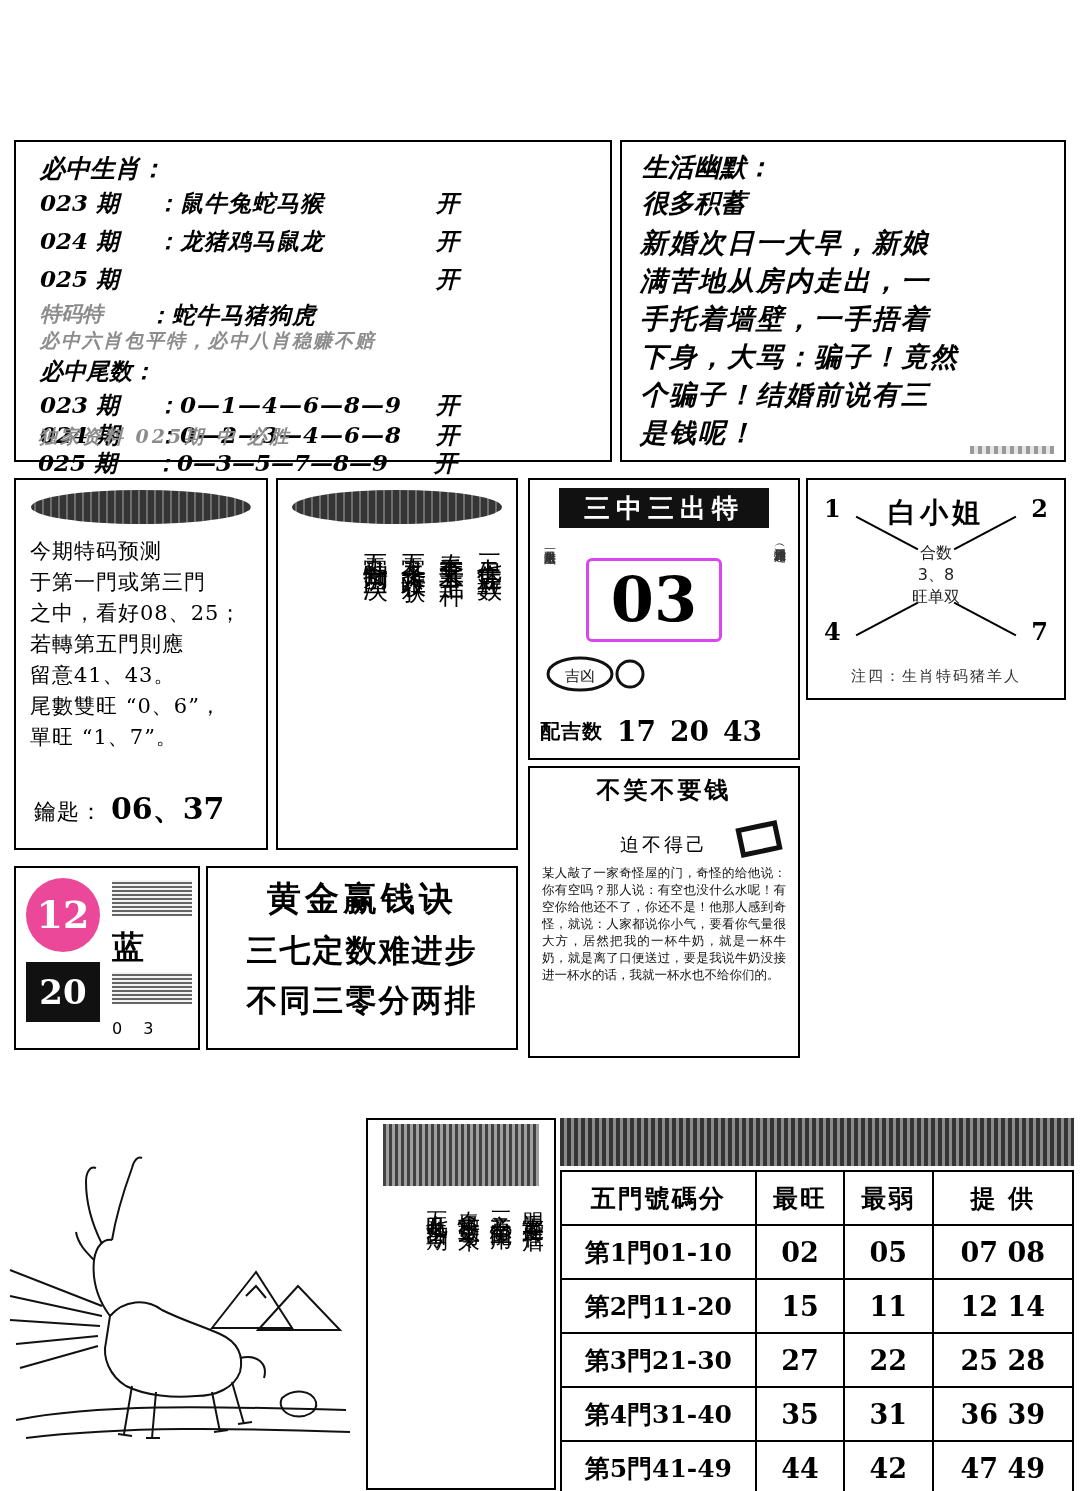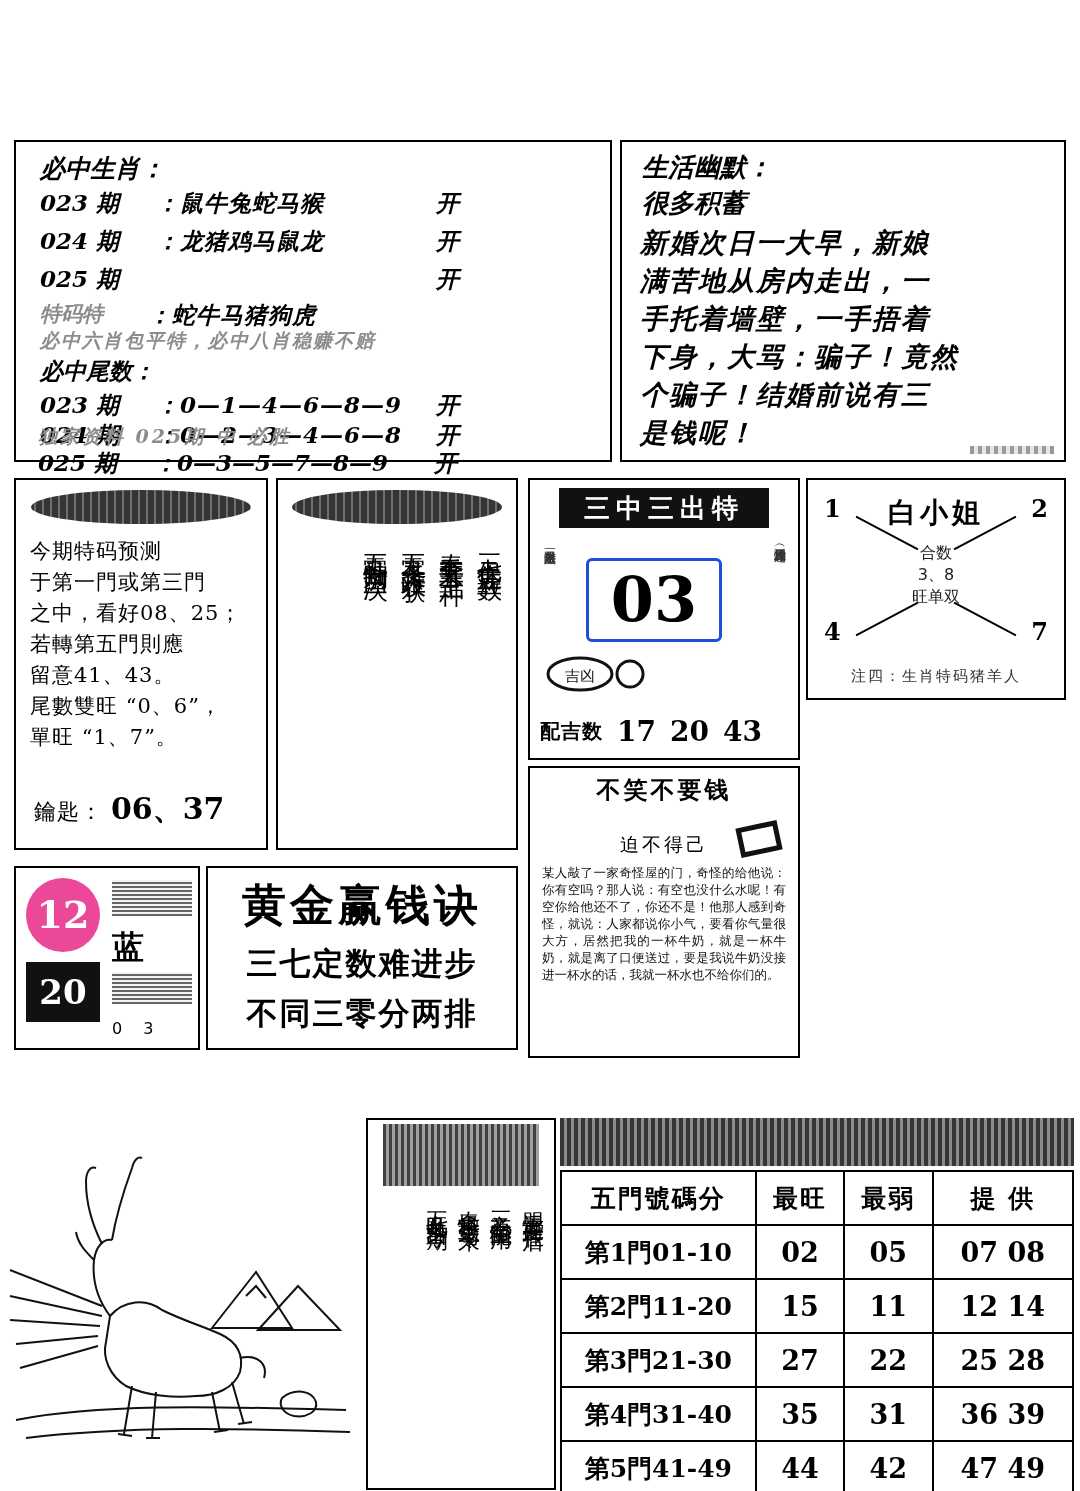--- a/index.html
+++ b/index.html
@@ -143,21 +143,21 @@
     letter-spacing: 6px;
     text-align: center;
     line-height: 40px;
     font-weight: bold;
     overflow: hidden;
   }
   .bignum {
     position: absolute;
     left: 56px; top: 78px;
     width: 130px; height: 78px;
-    border: 3px solid #1d4ed8;
+    border: 3px solid #d946ef;
     border-radius: 6px;
     font-size: 62px;
     font-weight: bold;
     text-align: center;
     line-height: 78px;
     font-family: "DejaVu Serif", serif;
   }
   .sidecol {
     position: absolute;
     right: 10px; top: 60px;
@@ -305,21 +305,21 @@
     left: 96px; top: 104px;
     width: 80px; height: 32px;
     background: repeating-linear-gradient(0deg,#222 0 2px,#eee 2px 4px);
     opacity: .7;
   }
 
   
   .ititle {
     margin: 8px 0 0;
     text-align: center;
-    font-size: 44px;
+    font-size: 34px;
     font-weight: bold;
     letter-spacing: 4px;
     font-family: "DejaVu Serif", serif;
   }
   .iline {
     text-align: center;
     font-size: 31px;
     font-weight: bold;
     letter-spacing: 2px;
     margin-top: 8px;

